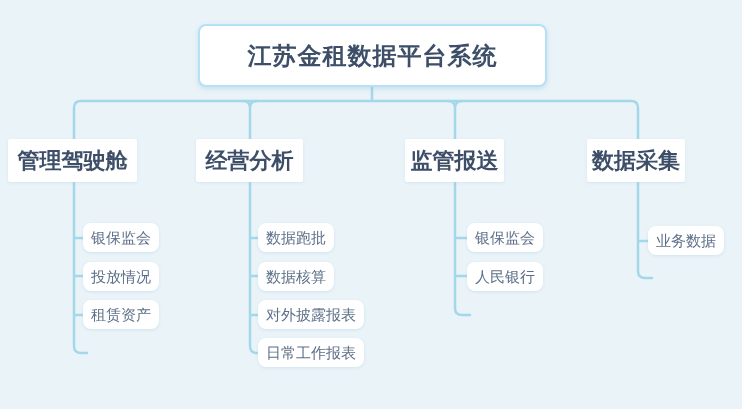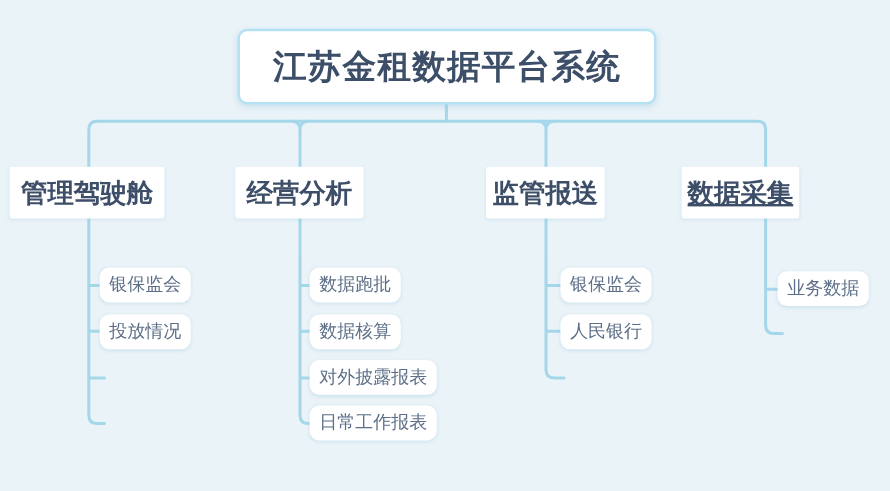--- a/index.html
+++ b/index.html
@@ -25,34 +25,34 @@
     box-sizing: border-box;
     white-space: nowrap;
   }
   .root-node {
     left: 198px; top: 24px;
     width: 349px; height: 63px;
     border: 2px solid #b5e1f4;
     border-radius: 8px;
     box-shadow: 0 2px 5px rgba(140,190,220,0.35);
     display: flex; align-items: center; justify-content: center;
-    font-size: 28px; font-weight: bold; color: #3d4e68;
+    font-size: 24px; font-weight: bold; color: #3d4e68;
     letter-spacing: 1px;
   }
   .branch-node {
     top: 139px; height: 43px;
     border-radius: 2px;
     display: flex; align-items: center; justify-content: center;
     font-size: 22px; font-weight: bold; color: #3d4e68;
     box-shadow: 0 1px 3px rgba(150,195,220,0.25);
   }
   .b1 { left: 8px;   width: 129px; }
   .b2 { left: 196px; width: 107px; }
   .b3 { left: 405px; width: 99px;  }
-  .b4 { left: 568px; width: 98px; text-decoration: underline;  }
+  .b4 { left: 587px; width: 98px;  }
   .leaf-node {
     height: 29px;
     line-height: 29px;
     padding: 0 8px;
     border-radius: 8px;
     font-size: 15px;
     color: #5d6f88;
     box-shadow: 0 1px 3px rgba(150,195,220,0.3);
   }
 </style>
@@ -92,20 +92,21 @@
   </div>
   <div class="node branch-node b3">
     <span>监管报送</span>
   </div>
   <div class="node branch-node b4">
     <span>数据采集</span>
   </div>
 
   <div class="node leaf-node" style="left:83px; top:223px;">银保监会</div>
   <div class="node leaf-node" style="left:83px; top:262px;">投放情况</div>
+  <div class="node leaf-node" style="left:83px; top:300px;">租赁资产</div>
 
   <div class="node leaf-node" style="left:258px; top:223px;">数据跑批</div>
   <div class="node leaf-node" style="left:258px; top:262px;">数据核算</div>
   <div class="node leaf-node" style="left:258px; top:300px;text-align:center;">对外披露报表</div>
   <div class="node leaf-node" style="left:258px; top:338px;">日常工作报表</div>
 
   <div class="node leaf-node" style="left:467px; top:223px;">银保监会</div>
   <div class="node leaf-node" style="left:467px; top:262px;">人民银行</div>
 
   <div class="node leaf-node" style="left:648px; top:226px;">业务数据</div>

